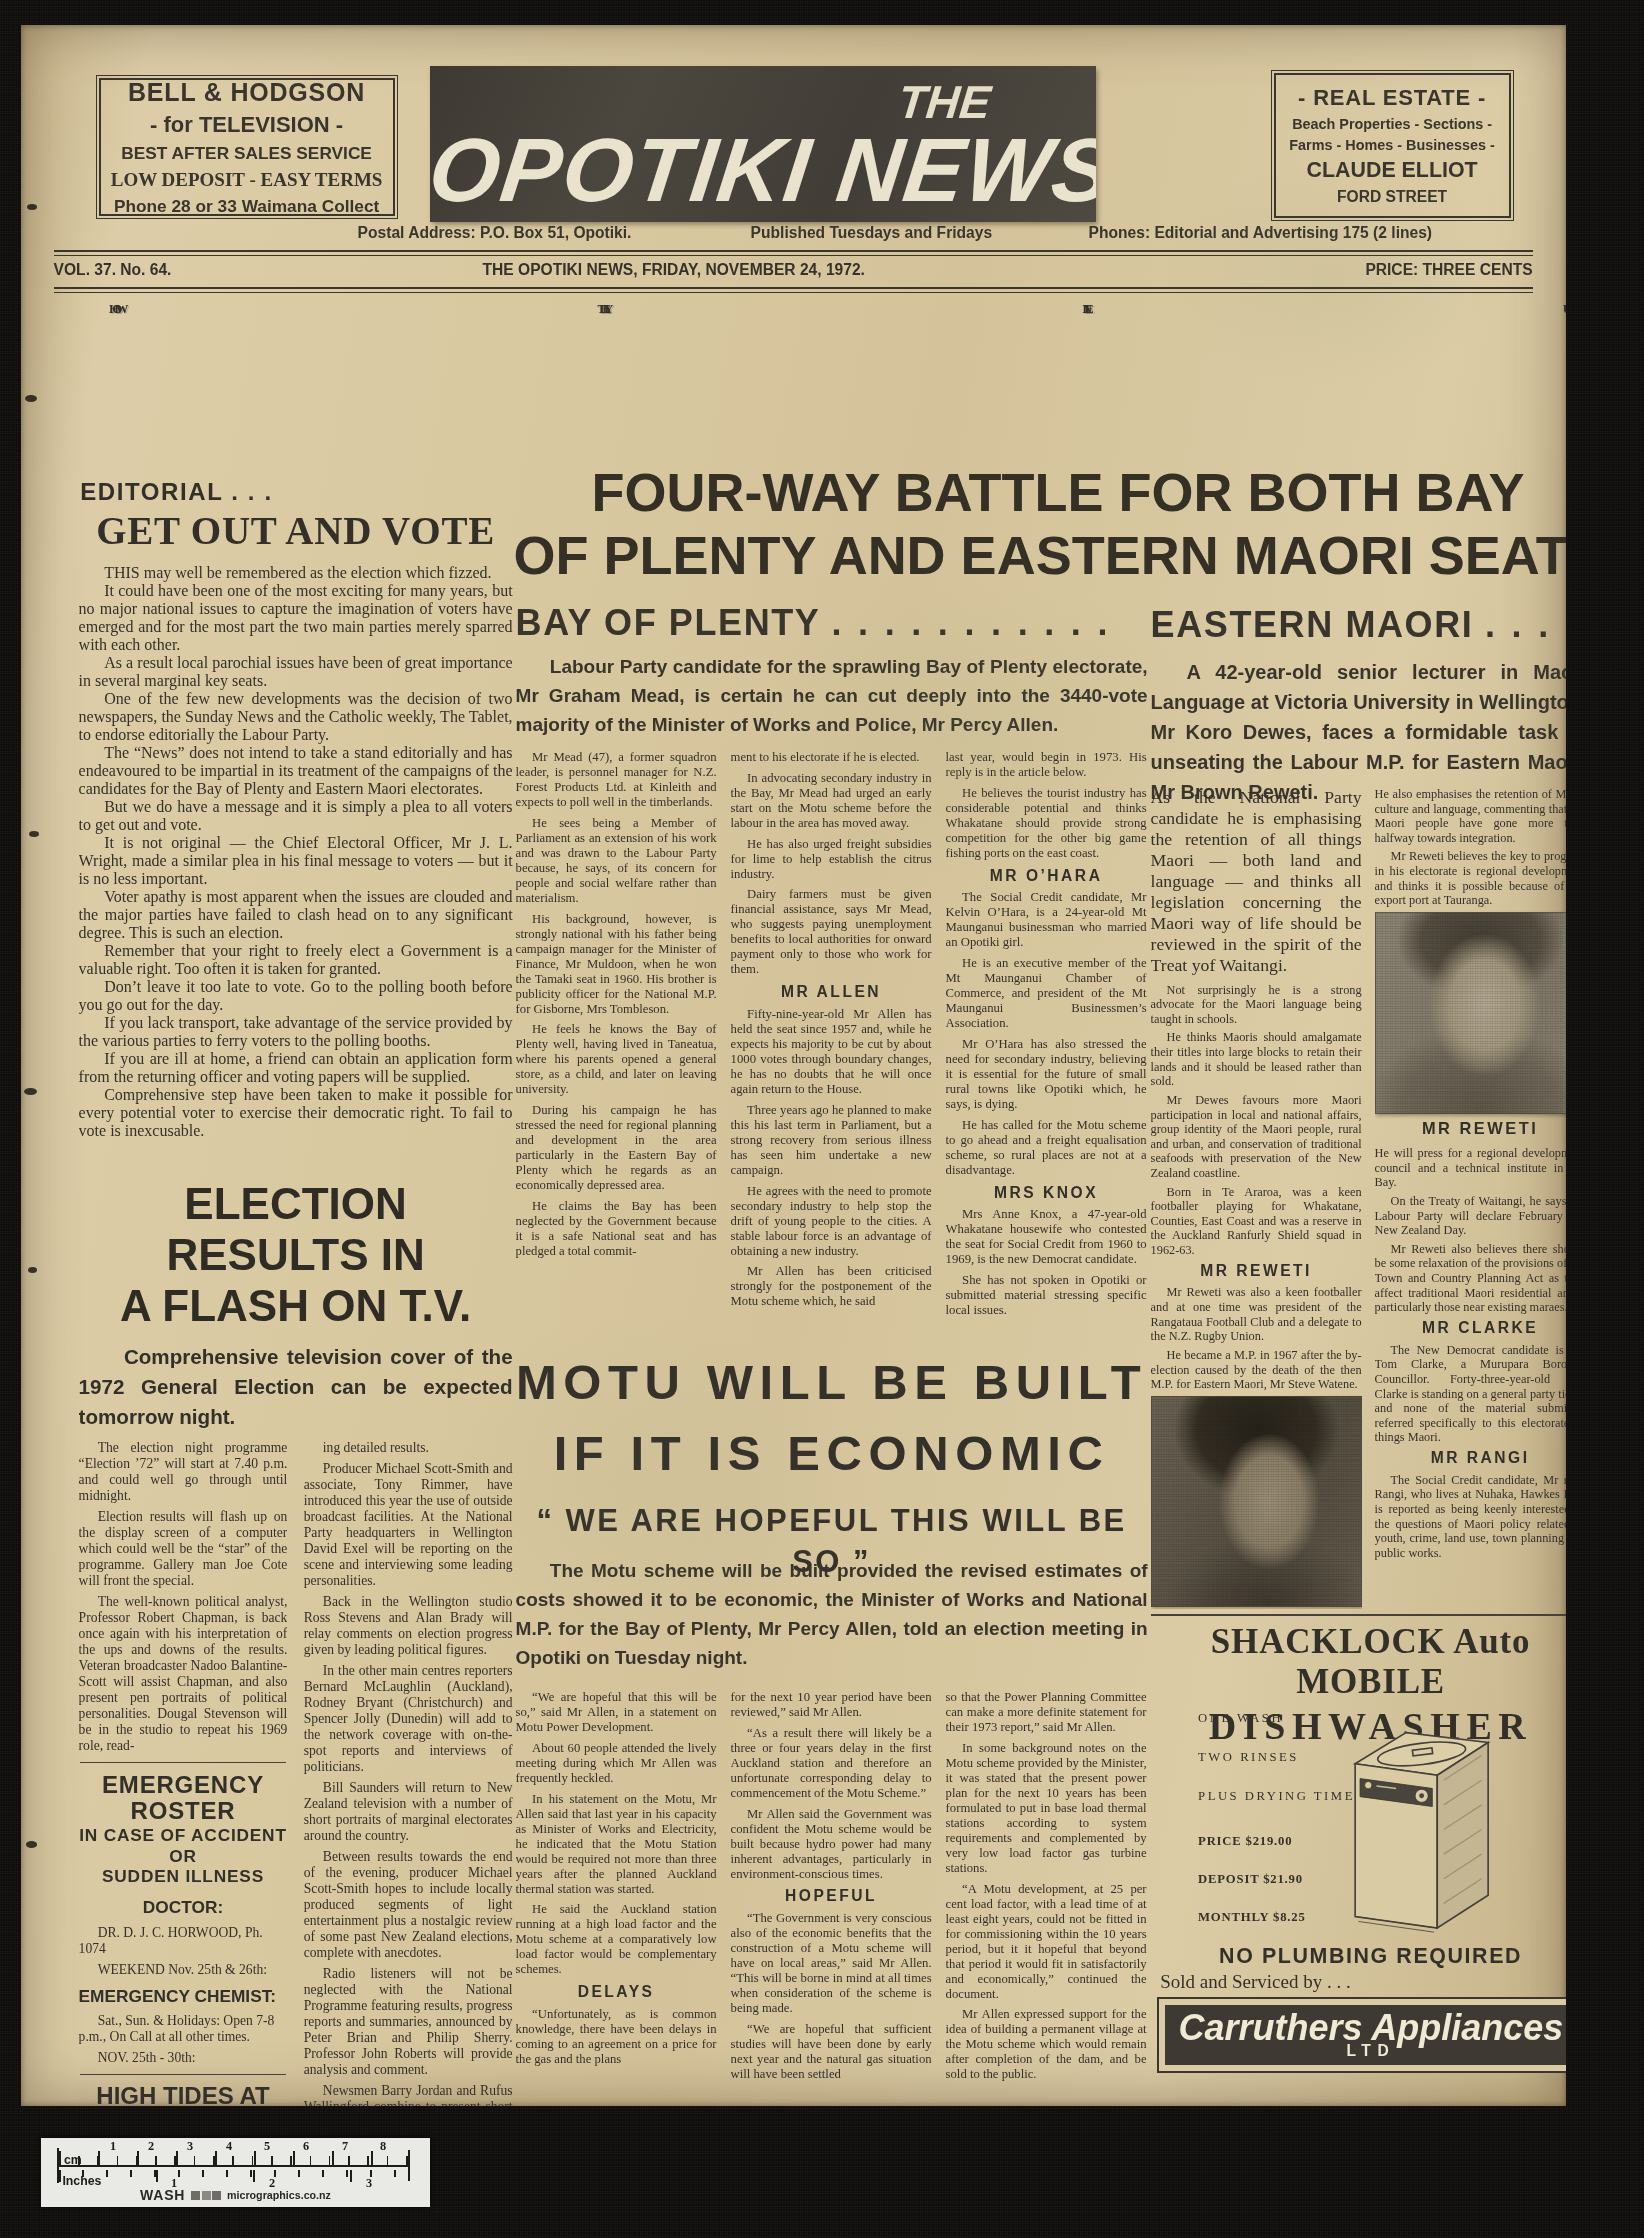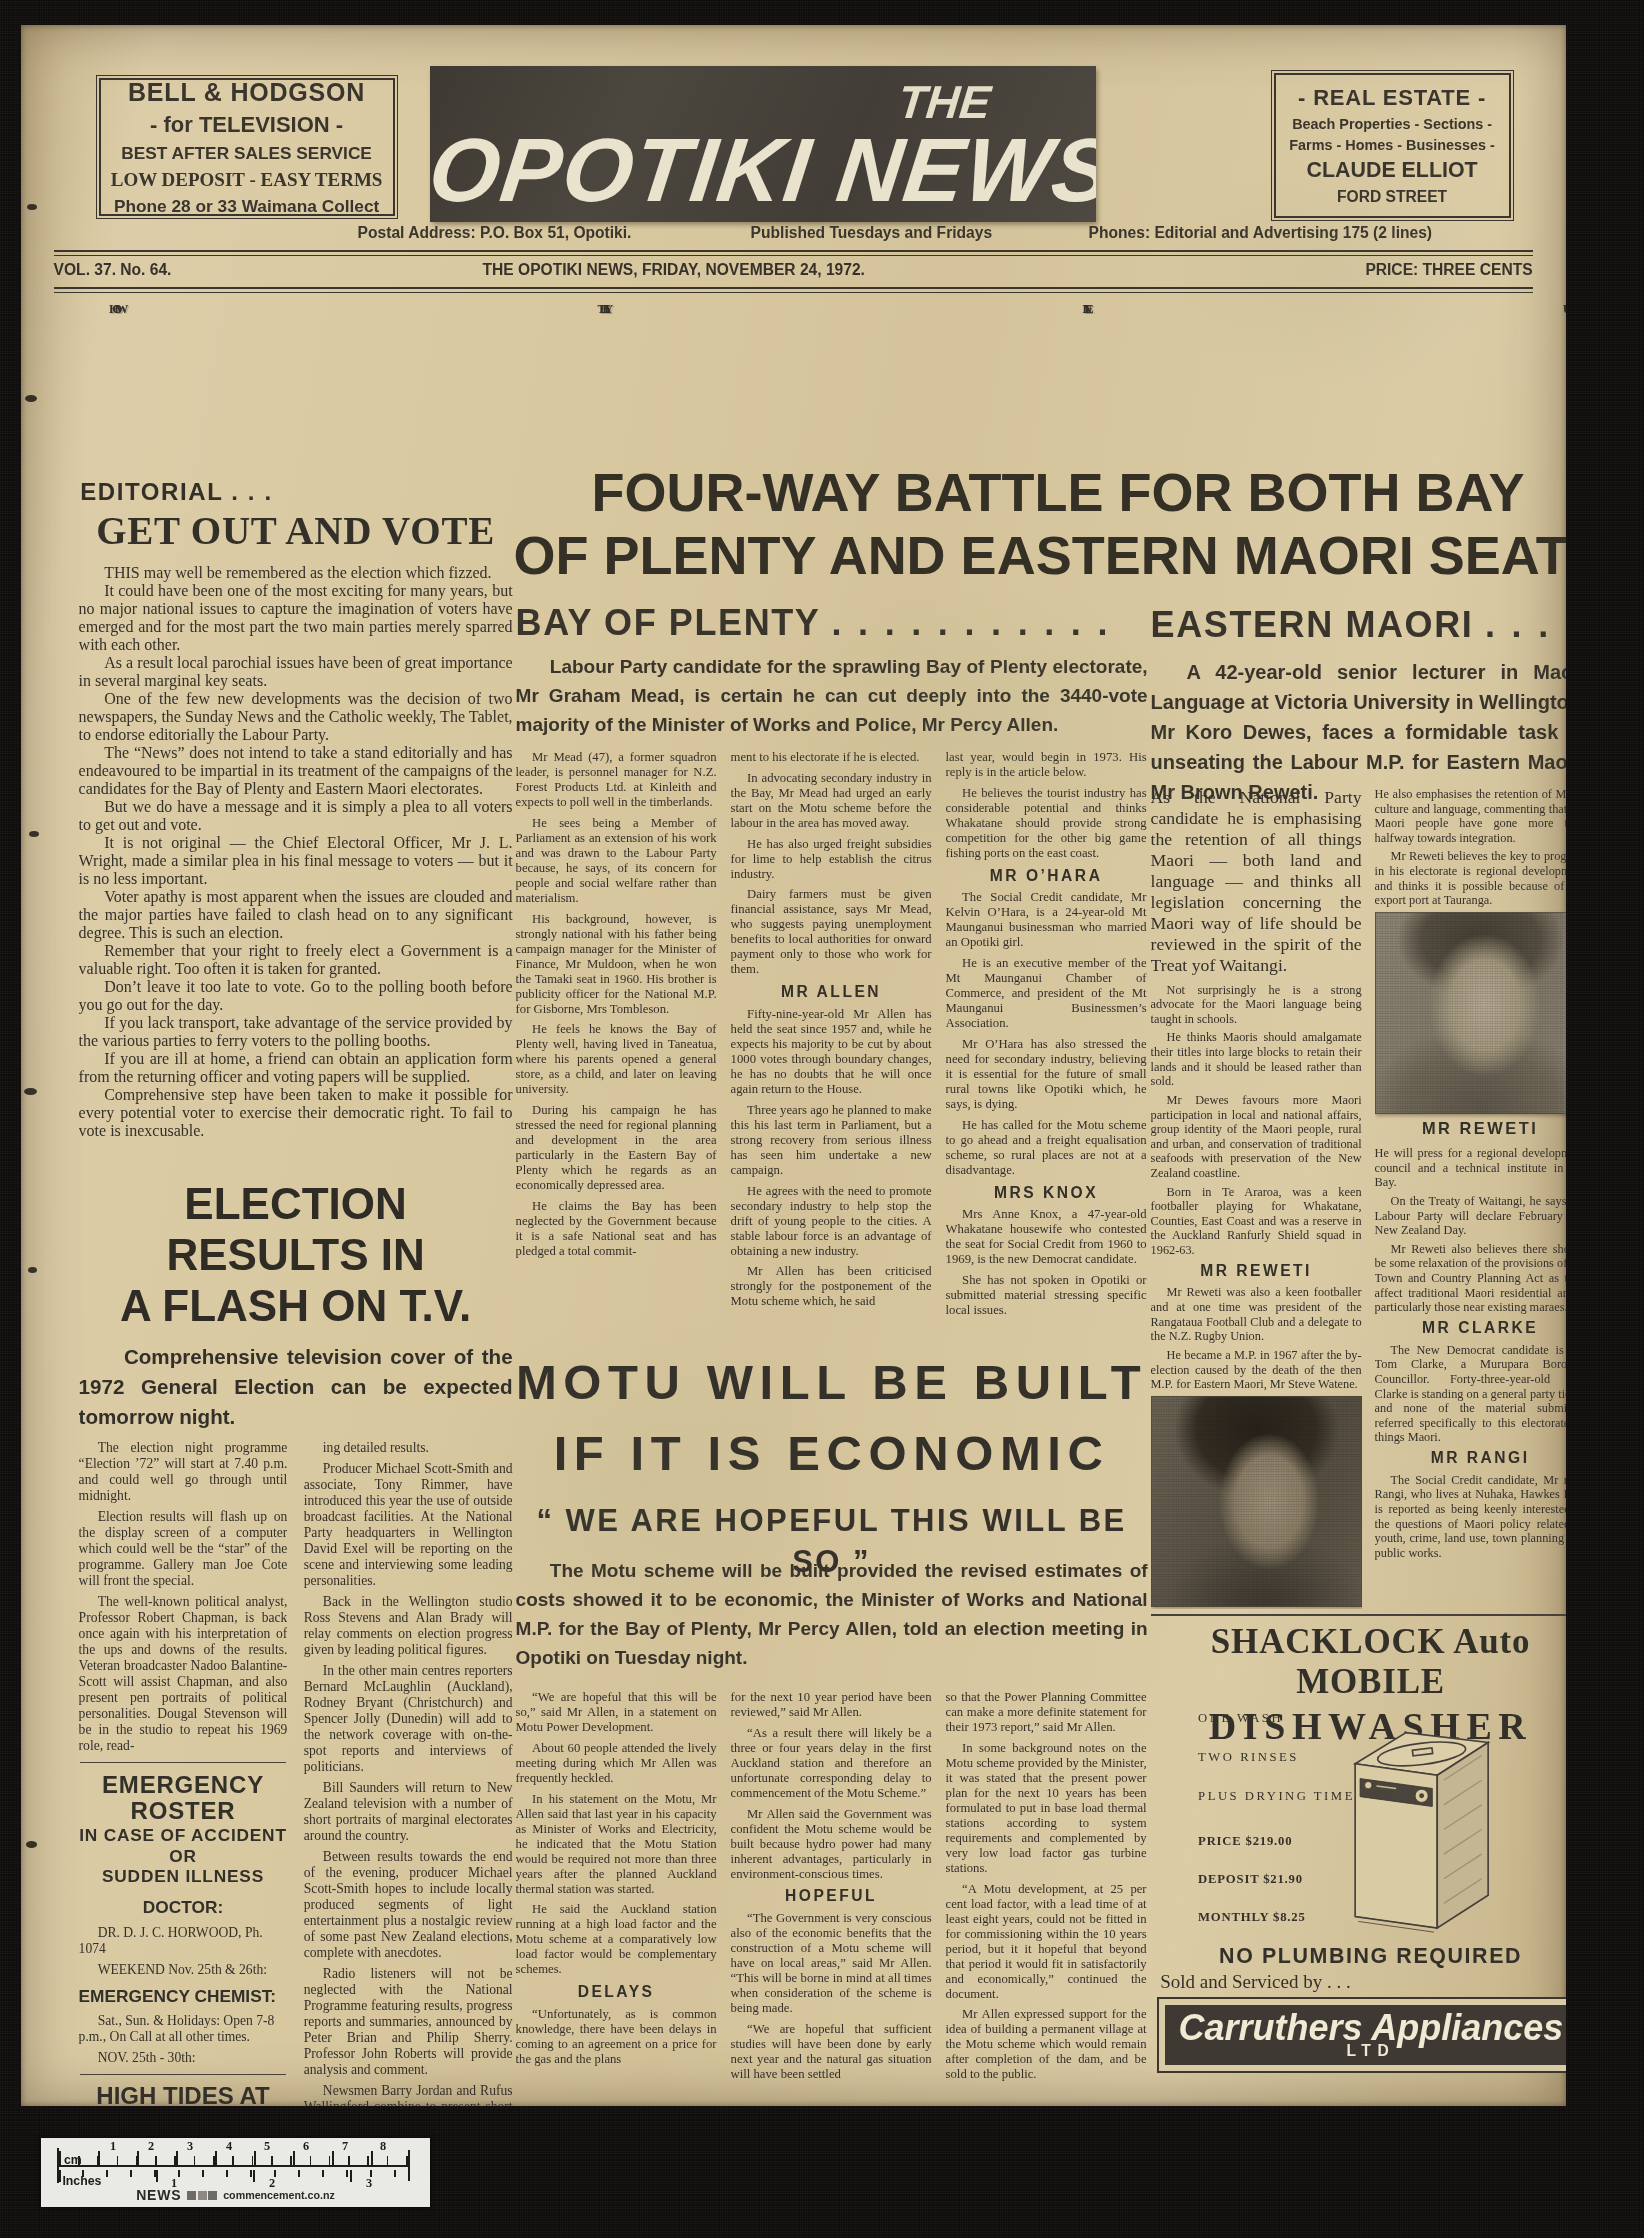--- a/index.html
+++ b/index.html
@@ -450,23 +450,23 @@
     <div class="cmscale"></div>
     <div class="inscale"></div>
     <div class="inn">
         <span class="b-p">1</span>
         <span class="b-p">2</span>
         <span class="b-p">3</span>
       </div>
     <div class="endbar" style="left:16.4px;top:10px;height:35px;"></div>
     <div class="endbar" style="left:367px;top:11.5px;height:31px;"></div>
     <div class="brandrow">
-      <span class="nzms">NEWS</span>
+      <span class="nzms">WASH</span>
       <span class="blocks">
           <i></i>
           <i></i>
           <i></i>
         </span>
-      <span class="site">commencement.co.nz</span>
+      <span class="site">micrographics.co.nz</span>
     </div>
   </div>
 </div>
 
 
 </body></html>

